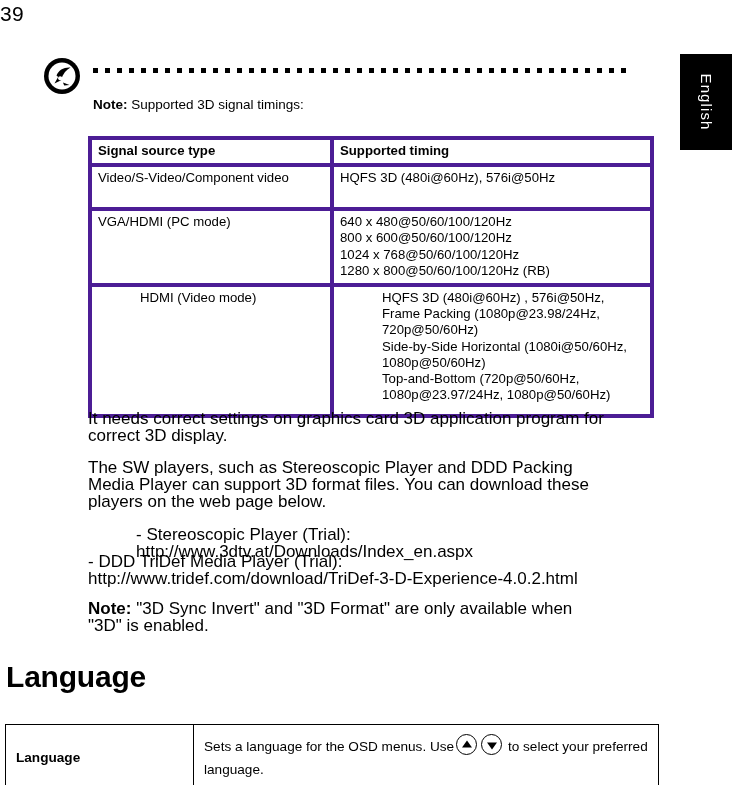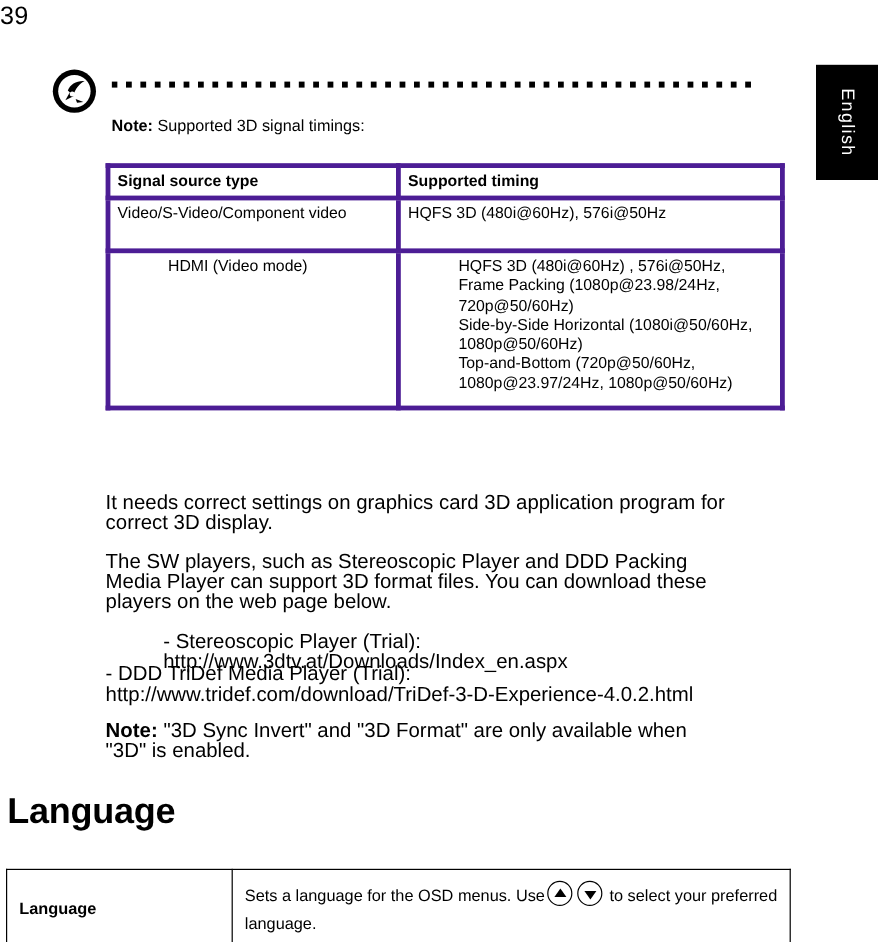--- a/index.html
+++ b/index.html
@@ -206,20 +206,27 @@
 <table class="table-timings">
   <tbody>
       <tr class="r1">
     <th class="col-a">Signal source type</th>
     <th class="col-b">Supported timing</th>
   </tr>
   <tr class="row-video">
     <td class="col-a">Video/S-Video/Component video</td>
     <td class="col-b">HQFS 3D (480i@60Hz), 576i@50Hz</td>
   </tr>
+  <tr class="row-vga">
+    <td class="col-a">VGA/HDMI (PC mode)</td>
+    <td class="col-b" style="white-space:pre-line">640 x 480@50/60/100/120Hz
+800 x 600@50/60/100/120Hz
+1024 x 768@50/60/100/120Hz
+1280 x 800@50/60/100/120Hz (RB)</td>
+  </tr>
   <tr class="row-hdmi">
     <td class="col-a">HDMI (Video mode)</td>
     <td class="col-b" style="white-space:pre-line">HQFS 3D (480i@60Hz) , 576i@50Hz,
 Frame Packing (1080p@23.98/24Hz,
 720p@50/60Hz)
 Side-by-Side Horizontal (1080i@50/60Hz,
 1080p@50/60Hz)
 Top-and-Bottom (720p@50/60Hz,
 1080p@23.97/24Hz, 1080p@50/60Hz)</td>
   </tr>

